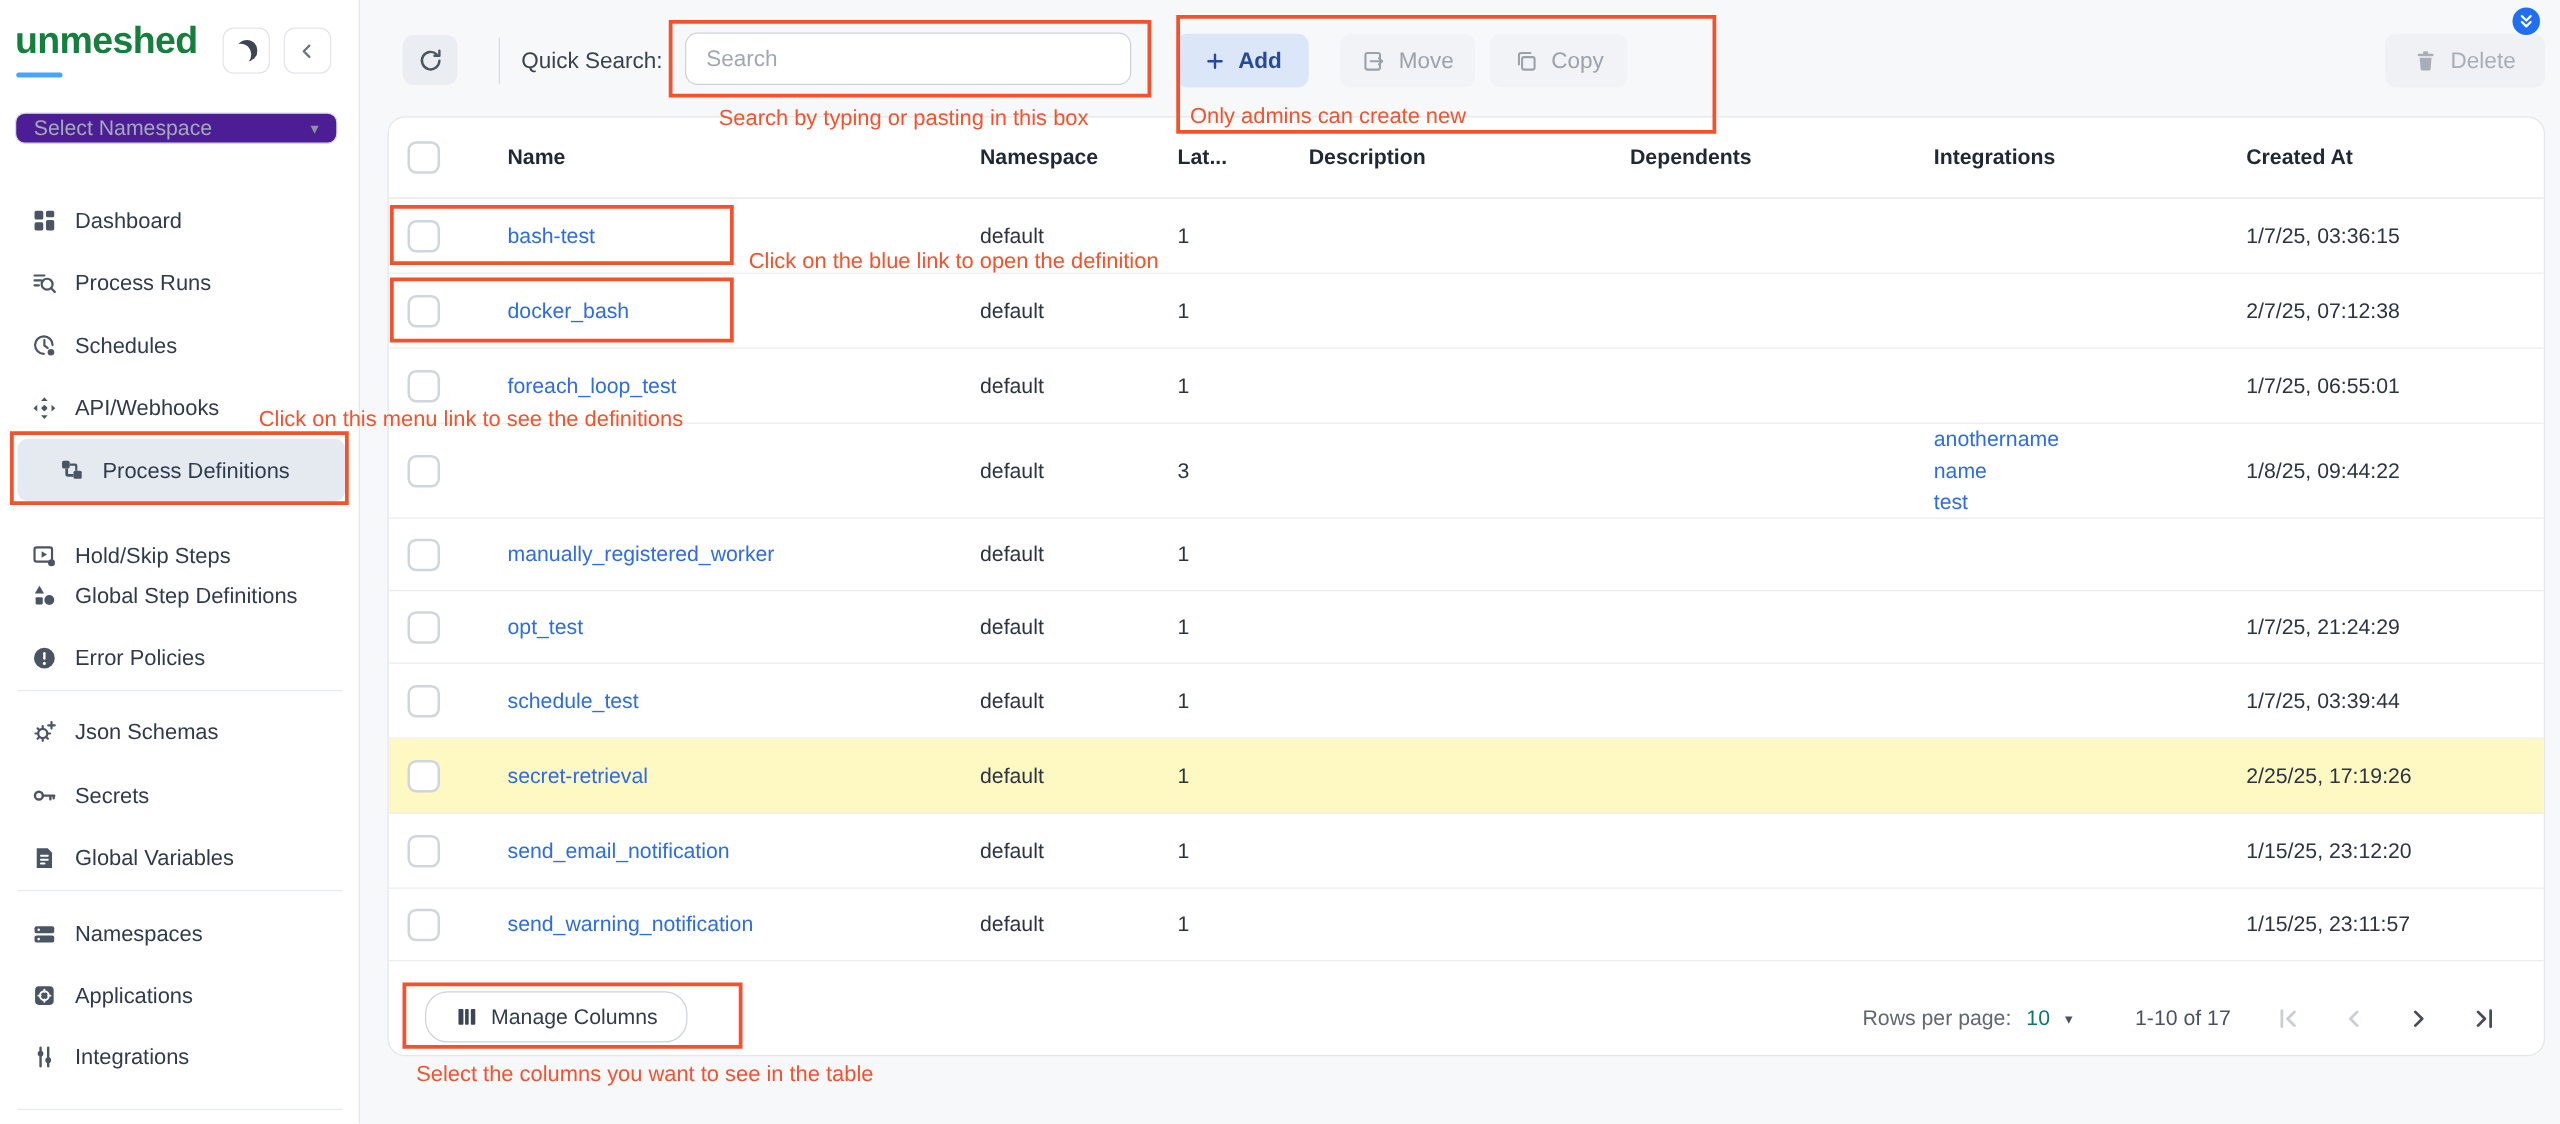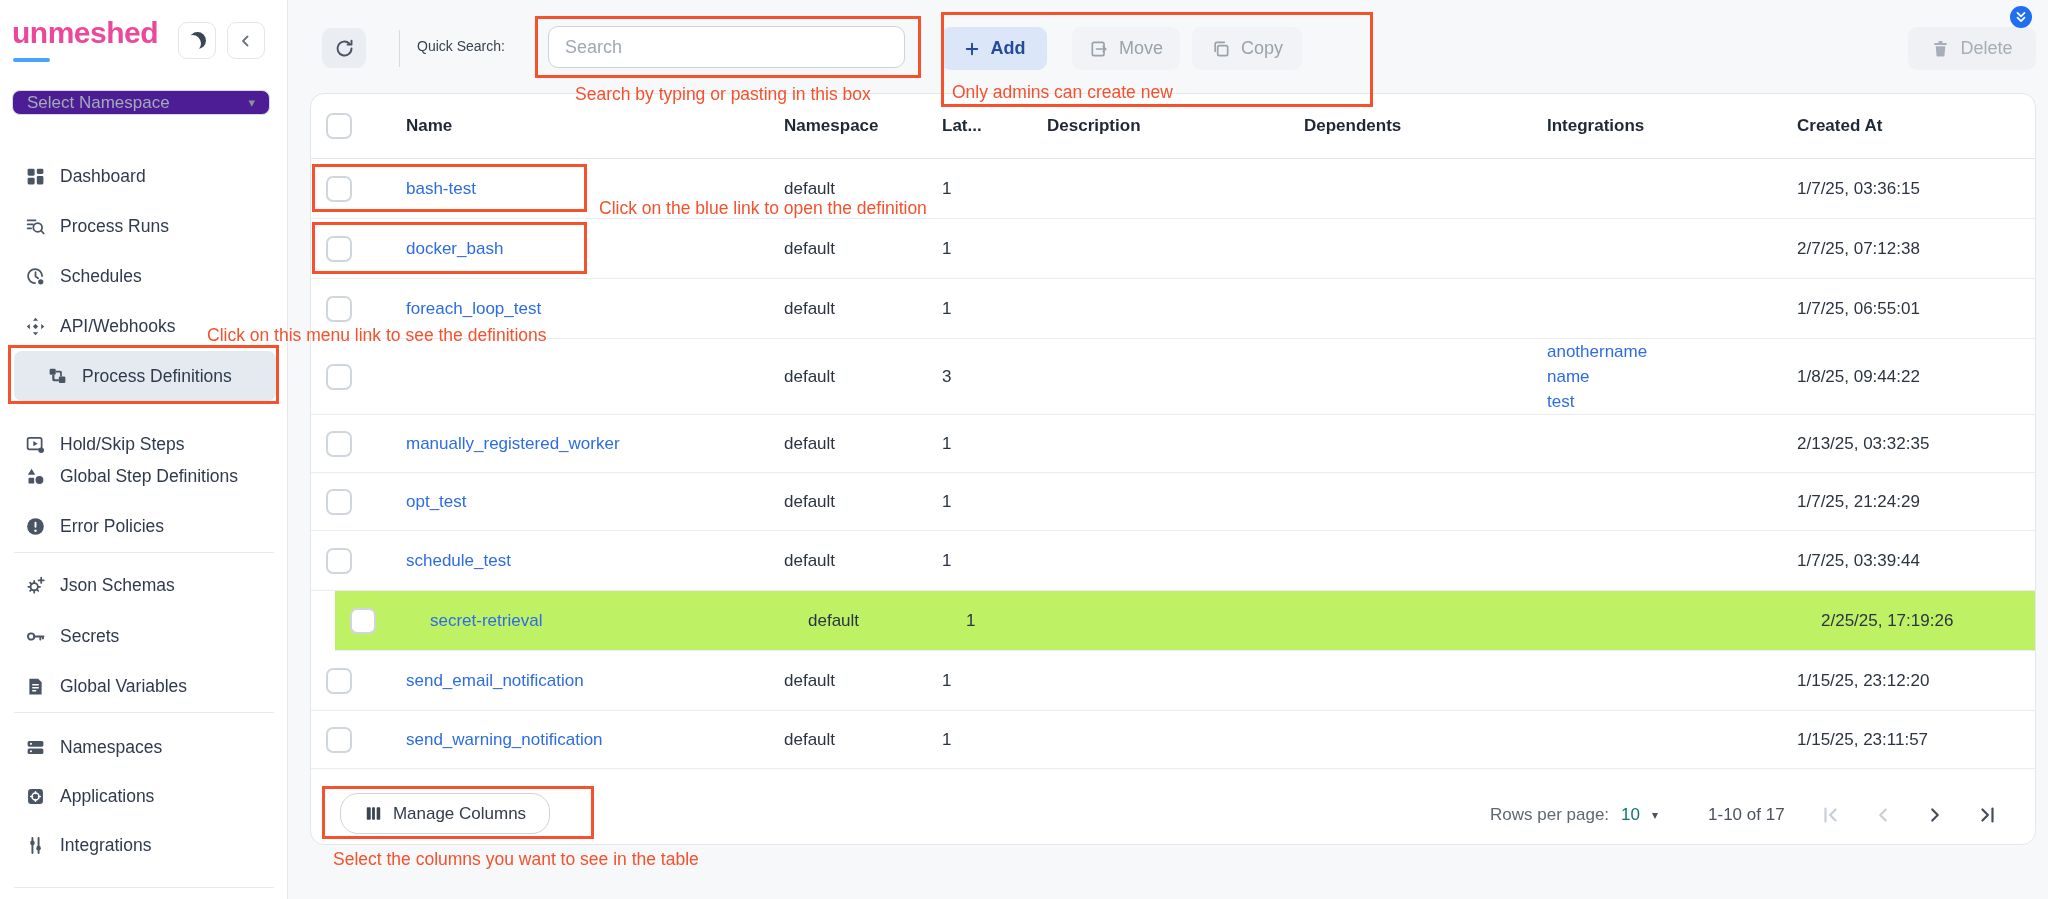--- a/index.html
+++ b/index.html
@@ -1,54 +1,54 @@
 <!DOCTYPE html>
 <html><head>
 <meta charset="utf-8">
 <style>
   * { margin:0; padding:0; box-sizing:border-box; }
   html,body { width:2048px; height:899px; overflow:hidden; }
   body { font-family:"Liberation Sans", sans-serif; background:#f7f8fa; position:relative; color:#2b3440; font-size:17px; }
 
   
   .sidebar { position:absolute; left:0; top:0; width:288px; height:899px; background:#fff; border-right:1px solid #e4e7eb; }
-  .logo { position:absolute; left:12px; top:16px; font-size:30px; font-weight:800; letter-spacing:-0.5px; color:#ec4899; }
+  .logo { position:absolute; left:12px; top:16px; font-size:30px; font-weight:800; letter-spacing:-0.5px; color:#15803d; }
   .logo-underline { position:absolute; left:13px; top:58px; width:37px; height:4px; border-radius:2px; background:#49a5f7; }
   .icon-btn { position:absolute; top:22px; width:38px; height:37px; border:1px solid #e3e6ea; border-radius:9px; background:#fff; display:flex; align-items:center; justify-content:center; cursor:pointer; }
   .moon-btn { left:178px; }
   .collapse-btn { left:227px; }
   .moon { width:17px; height:17px; border-radius:50%; box-shadow: inset -5px 3px 0 0 #3b4554; }
   .ns-select { position:absolute; left:12px; top:90px; width:258px; height:25px; border:1px solid #d5dae1; border-radius:8px; background:#4c1d95; display:flex; align-items:center; padding:0 14px; color:#a3abb6; cursor:pointer; }
   .ns-select .caret { margin-left:auto; color:#8b939e; font-size:13px; }
   .nav-item { position:absolute; left:14px; width:262px; height:50px; border-radius:8px; display:flex; align-items:center; padding-left:10px; cursor:pointer; }
   .nav-item.active { background:#e4eaf0; }
   .nav-icon { width:22px; height:22px; display:inline-flex; align-items:center; justify-content:center; margin-right:14px; flex:none; }
   .nav-icon svg { width:21px; height:21px; }
   .nav-label { color:#2f3b4c; font-size:17.5px; font-weight:500; white-space:nowrap; }
   .nav-divider { position:absolute; left:14px; width:260px; height:1px; background:#e7eaee; }
 
   
   .toolbar-btn { position:absolute; top:27px; height:43px; border:none; border-radius:9px; display:flex; align-items:center; justify-content:center; gap:10px; font-size:18px; cursor:pointer; font-family:inherit; }
   .refresh-btn { left:322px; top:28px; width:44px; height:40px; background:#eaedf1; border-radius:9px; }
   .tb-divider { position:absolute; left:399px; top:30px; width:1px; height:37px; background:#d8dce1; }
-  .qs-label { position:absolute; left:417px; top:38px; color:#39434f; font-size:14px; font-weight:500; }
+  .qs-label { position:absolute; left:417px; top:38px; color:#39434f; font-size:18px; font-weight:500; }
   .search-input { position:absolute; left:548px; top:26px; width:357px; height:42px; border:1px solid #ccd3db; border-radius:10px; background:#fff; padding:0 16px; font-size:18px; color:#2b3440; font-family:inherit; outline:none; }
   .search-input::placeholder { color:#a0a8b3; }
   .add-btn { left:941px; width:106px; background:#dbe7f8; color:#25499c; font-weight:600; }
   .move-btn { left:1072px; width:108px; background:#f1f3f6; color:#9aa2ac; font-weight:500; }
   .copy-btn { left:1192px; width:110px; background:#f1f3f6; color:#9aa2ac; font-weight:500; }
   .delete-btn { left:1908px; width:128px; background:#eff1f4; color:#a7aeb8; font-weight:500; }
   .badge { position:absolute; left:2010px; top:6px; width:22px; height:22px; border-radius:50%; background:#1f6ff0; display:flex; align-items:center; justify-content:center; cursor:pointer; }
 
   
   .card { position:absolute; left:310px; top:93px; width:1726px; height:752px; background:#fff; border:1px solid #e3e6ea; border-radius:14px; overflow:hidden; }
   .thead { position:relative; height:65px; border-bottom:1px solid #e3e6ea; }
   .th { position:absolute; top:0; height:100%; display:flex; align-items:center; font-weight:700; font-size:17px; color:#1f2835; }
   .trow { position:relative; border-bottom:1px solid #ebedf0; }
-  .trow.hl { background:#bef264;margin-left:24px; }
+  .trow.hl { background:#fef9c3; }
   .cell { position:absolute; top:0; height:100%; display:flex; align-items:center; font-size:17px; color:#2b3440; }
   .cb { width:26px; height:26px; border:2px solid #cfd6de; border-radius:7px; background:#fff; cursor:pointer; }
   a.rowlink { color:#2e6ce3; text-decoration:none; cursor:pointer; }
   .dep-stack { flex-direction:column; align-items:flex-start; justify-content:center; line-height:25px; }
 
   
   .mc-btn { position:absolute; left:340px; top:793px; width:210px; height:41px; background:#fff; border:1px solid #ccd3db; border-radius:18px; display:flex; align-items:center; justify-content:center; gap:10px; color:#333c4a; font-size:17px; font-weight:500; cursor:pointer; font-family:inherit; }
   .pager { position:absolute; left:1490px; top:795px; height:40px; display:flex; align-items:center; color:#5f6773; font-size:17px; }
   .pager .val { margin-left:12px; color:#0f766e; }
   .pager .caret { margin-left:12px; color:#4a5260; font-size:12px; cursor:pointer; }
@@ -355,21 +355,20 @@
           <div class="cb"></div>
         </div>
         <div class="cell" style="left: 95px;">
           <a class="rowlink" href="#">manually_registered_worker</a>
         </div>
         <div class="cell" style="left: 473px;">default</div>
         <div class="cell" style="left: 631px;">1</div>
         <div class="cell" style="left: 736px;"></div>
         <div class="cell" style="left: 993px;"></div>
         <div class="cell dep-stack" style="left: 1236px;"></div>
-        <div class="cell" style="left: 1486px;">2/13/25, 03:32:35</div>
       </div>
       <div class="trow" style="height: 58px;">
         <div class="cell" style="left: 15px;">
           <div class="cb"></div>
         </div>
         <div class="cell" style="left: 95px; justify-content: center;">
           <a class="rowlink" href="#">opt_test</a>
         </div>
         <div class="cell" style="left: 473px;">default</div>
         <div class="cell" style="left: 631px;">1</div>

